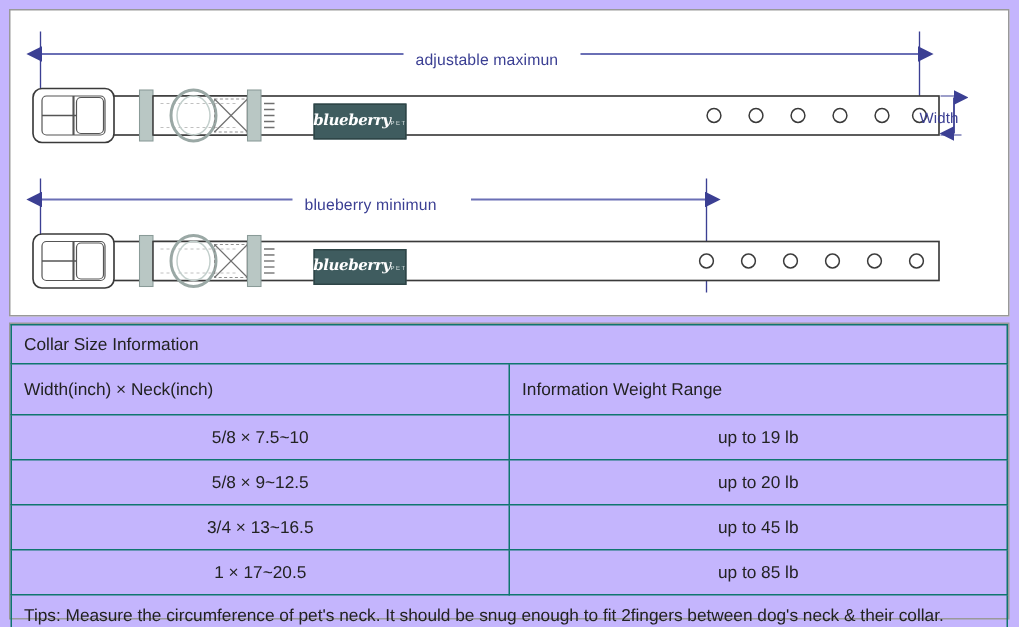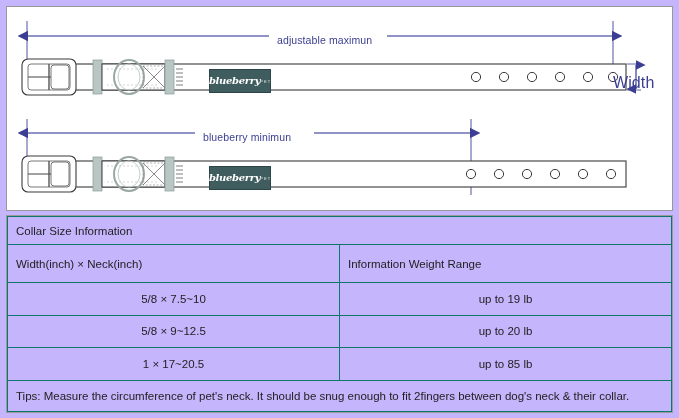--- a/index.html
+++ b/index.html
@@ -27,21 +27,21 @@
   .dim-label {
     position: absolute;
     color: #3b3f93;
     font-size: 10.5px;
     font-family: "Liberation Sans", sans-serif;
     white-space: nowrap;
     letter-spacing: .1px;
   }
   #label-max { left: 270px; top: 27px; }
   #label-min { left: 196px; top: 124px; }
-  #label-width { left: 606px; top: 67px; font-size: 16px; }
+  #label-width { left: 606px; top: 67px; font-size: 10px; }
 
   .brand-tag {
     position: absolute;
     background: #3f5c5f;
     border: 1px solid #2e4547;
     display: flex; flex-direction: row;
     align-items: center; justify-content: center;
     line-height: 1;
   }
   .brand-name {
@@ -251,20 +251,24 @@
         </tr>
         <tr>
           <td class="cell noleft">5/8 × 7.5~10</td>
           <td class="cell noright">up to 19 lb</td>
         </tr>
         <tr>
           <td class="cell noleft">5/8 × 9~12.5</td>
           <td class="cell noright">up to 20 lb</td>
         </tr>
         <tr>
+          <td class="cell noleft">3/4 × 13~16.5</td>
+          <td class="cell noright">up to 45 lb</td>
+        </tr>
+        <tr>
           <td class="cell noleft">1 × 17~20.5</td>
           <td class="cell noright">up to 85 lb</td>
         </tr>
         <tr>
           <td class="tips-cell" colspan="2">Tips: Measure the circumference of pet's neck. It should be snug enough to fit 2fingers between dog's neck &amp; their collar.</td>
         </tr>
       </tbody>
     </table>
   </div>
 

